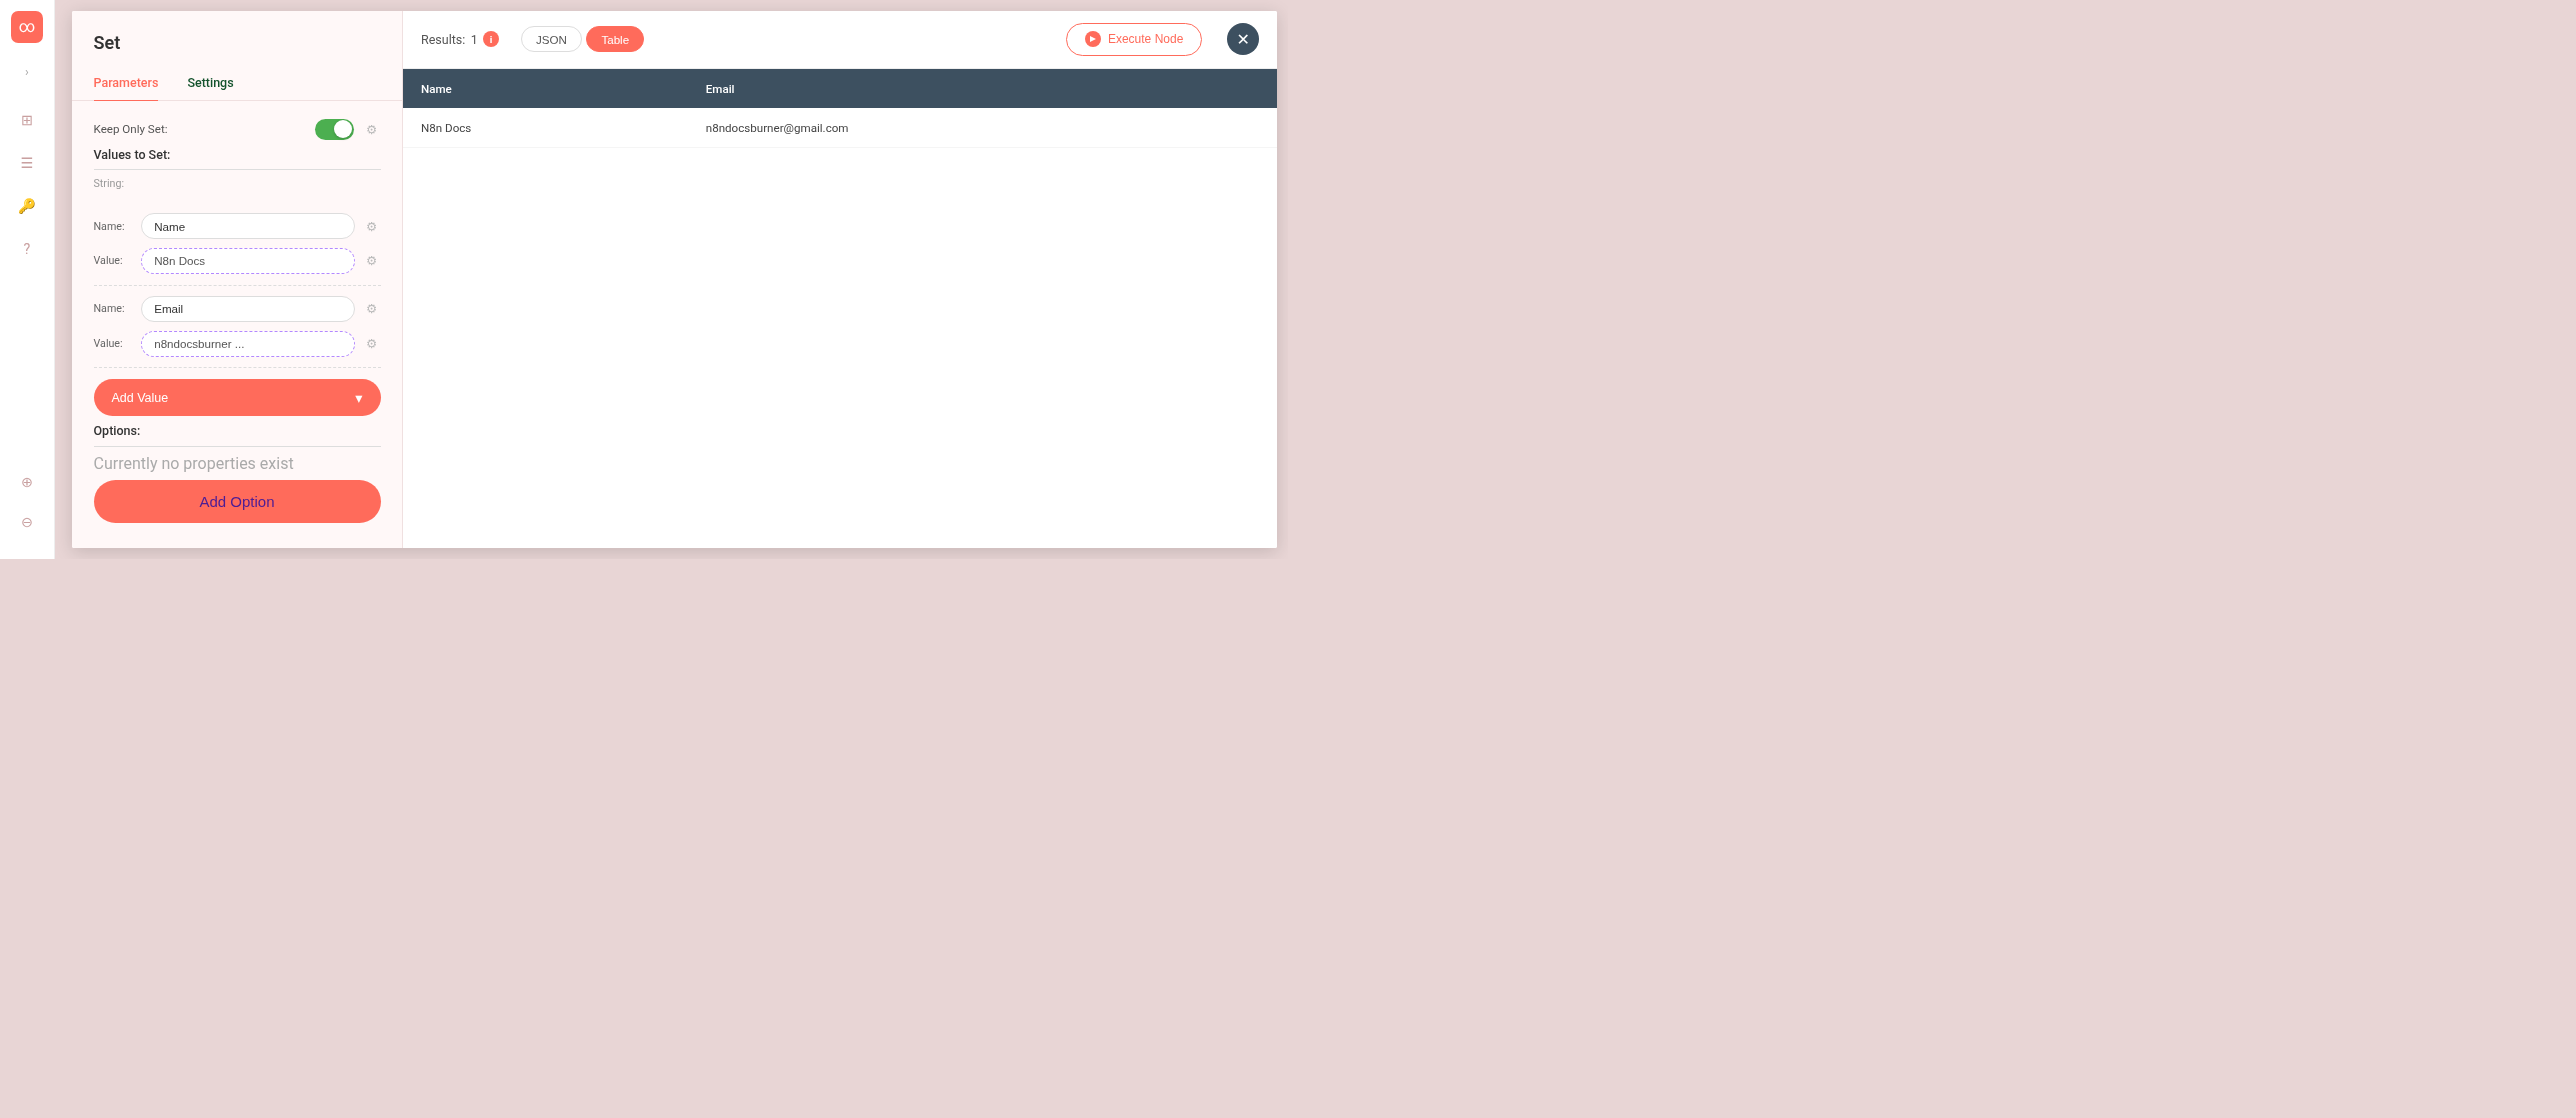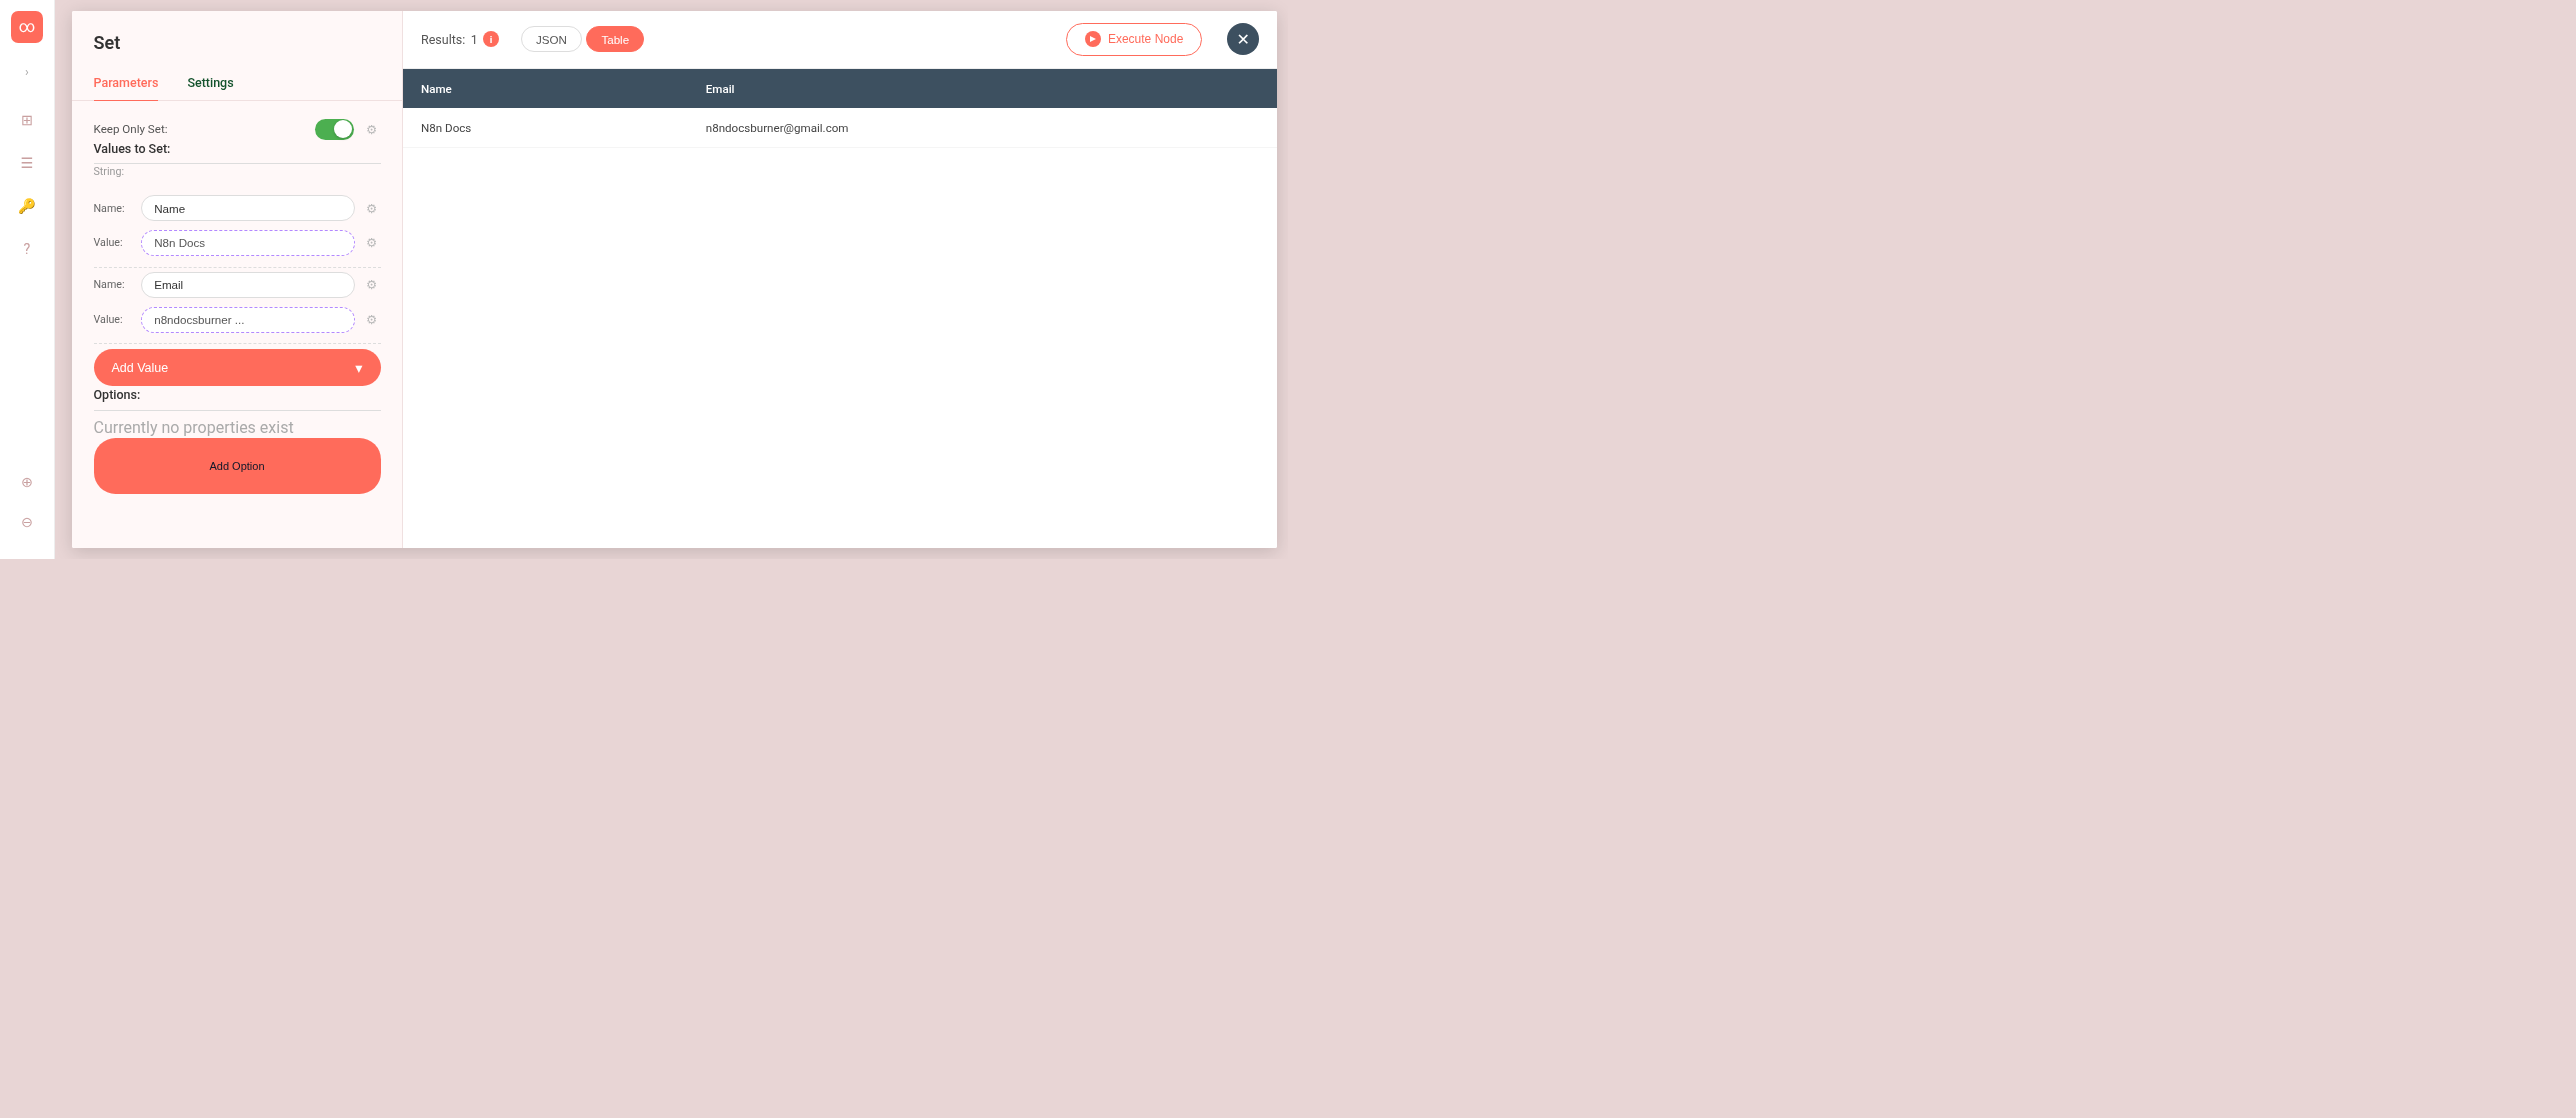--- a/index.html
+++ b/index.html
@@ -138,21 +138,21 @@
 
     .tab.active {
       color: #ff6b5b;
       border-bottom-color: #ff6b5b;
     }
 
     .panel-body {
       padding: 18px 21.5px;
       display: flex;
       flex-direction: column;
-      gap: 1px;
+      gap: 7px;
     }
 
     .field-row {
       display: flex;
       align-items: center;
       justify-content: space-between;
     }
 
     .field-label {
       font-size: 11.6px;
@@ -267,25 +267,25 @@
       gap: 7.2px;
     }
 
     .options-empty {
       font-size: 16px;
       color: #aaa;
     }
 
     .add-option-btn {
       background: #ff6b5b;
-      color: #0f172a;
+      color: #4c1d95;
       border: none;
       border-radius: 21.5px;
-      padding: 22px 18px;
-      font-size: 11px;
+      padding: 13px 18px;
+      font-size: 15px;
       cursor: pointer;
       text-align: center;
       width: 100%;
     }
 
     
     .right-panel {
       flex: 1;
       display: flex;
       flex-direction: column;

